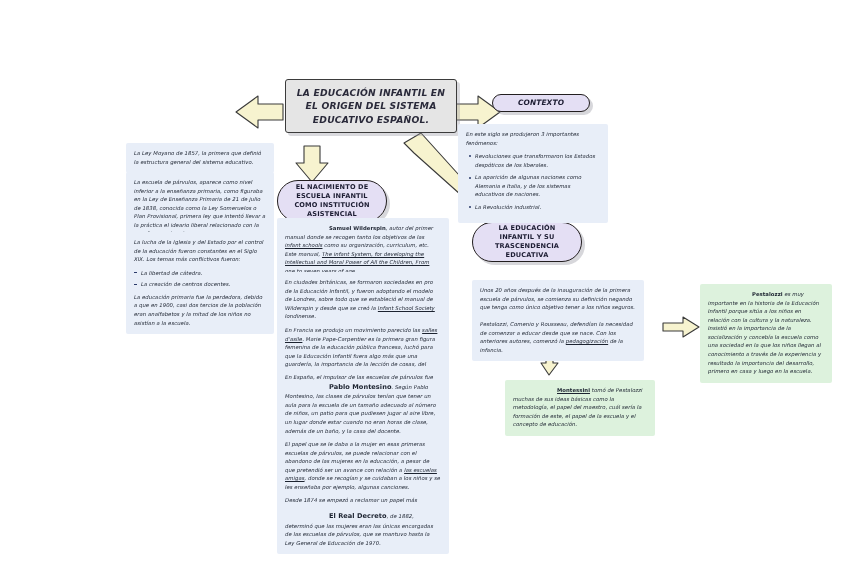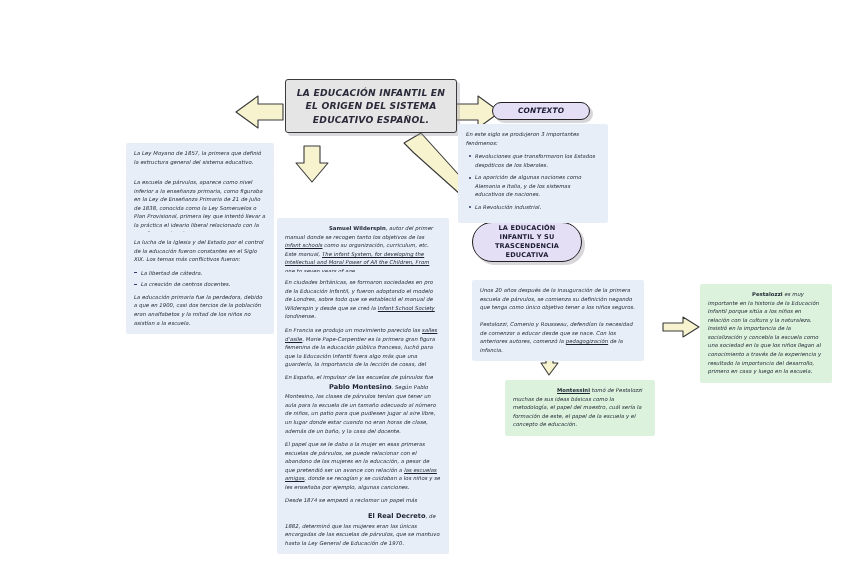--- a/index.html
+++ b/index.html
@@ -114,24 +114,27 @@
     <g>
       <path d="M336,363 L341,363 L341,372 L336,372 Z" fill="#f7f3cf" stroke="#3a3a3a" stroke-width="0.9"></path>
     </g>
   </svg>
 
   <div class="abs title-box" style="left:285px;top:79px;width:172px;height:54px;">
     <span>LA EDUCACIÓN INFANTIL EN EL ORIGEN DEL SISTEMA EDUCATIVO ESPAÑOL.</span>
   </div>
 
 
-  <div class="abs pill" style="left:492px;top:102px;width:98px;height:18px;">
+  <div class="abs pill" style="left:492px;top:94px;width:98px;height:18px;">
     <span style="font-style:italic;font-size:7.4px;">CONTEXTO</span>
   </div>
 
+  <div class="abs pill" style="left:277px;top:180px;width:110px;height:42px;">
+    <span>EL NACIMIENTO DE ESCUELA INFANTIL COMO INSTITUCIÓN ASISTENCIAL</span>
+  </div>
 
   <div class="abs pill" style="left:472px;top:222px;width:110px;height:40px;">
     <span>LA EDUCACIÓN INFANTIL Y SU TRASCENDENCIA EDUCATIVA</span>
   </div>
 
   <div class="abs panel" style="left:126px;top:143px;width:148px;">
     <p>La Ley Moyano de 1857, la primera que definió la estructura general del sistema educativo.</p>
   </div>
 
   <div class="abs panel" style="left:126px;top:172px;width:148px;">
@@ -171,21 +174,21 @@
 
   <div class="abs panel" style="left:277px;top:434px;width:172px;">
     <p>
       <span>El papel que se le daba a la mujer en esas primeras escuelas de párvulos, se puede relacionar con el abandono de las mujeres en la educación, a pesar de que pretendió ser un avance con relación a </span><i class="u">las escuelas amigas</i><span>, donde se recogían y se cuidaban a los niños y se les enseñaba por ejemplo, algunas canciones.</span>
     </p>
     <p>Desde 1874 se empezó a reclamar un papel más importante para las mujeres en las escuelas de párvulos.</p>
   </div>
 
   <div class="abs panel" style="left:277px;top:505px;width:172px;">
     <p>
-      <b style="font-size:6.6px;margin-left:39px;">El Real Decreto</b><span>, de 1882, determinó que las mujeres eran las únicas encargadas de las escuelas de párvulos, que se mantuvo hasta la Ley General de Educación de 1970.</span>
+      <b style="font-size:6.6px;">El Real Decreto</b><span>, de 1882, determinó que las mujeres eran las únicas encargadas de las escuelas de párvulos, que se mantuvo hasta la Ley General de Educación de 1970.</span>
     </p>
   </div>
 
   <div class="abs panel" style="left:458px;top:124px;width:150px;">
     <p>En este siglo se produjeron 3 importantes fenómenos:</p>
     <ul>
       <li>Revoluciones que transformaron los Estados despóticos de los liberales.</li>
       <li>La aparición de algunas naciones como Alemania e Italia, y de los sistemas educativos de naciones.</li>
       <li>La Revolución industrial.</li>
     </ul>

